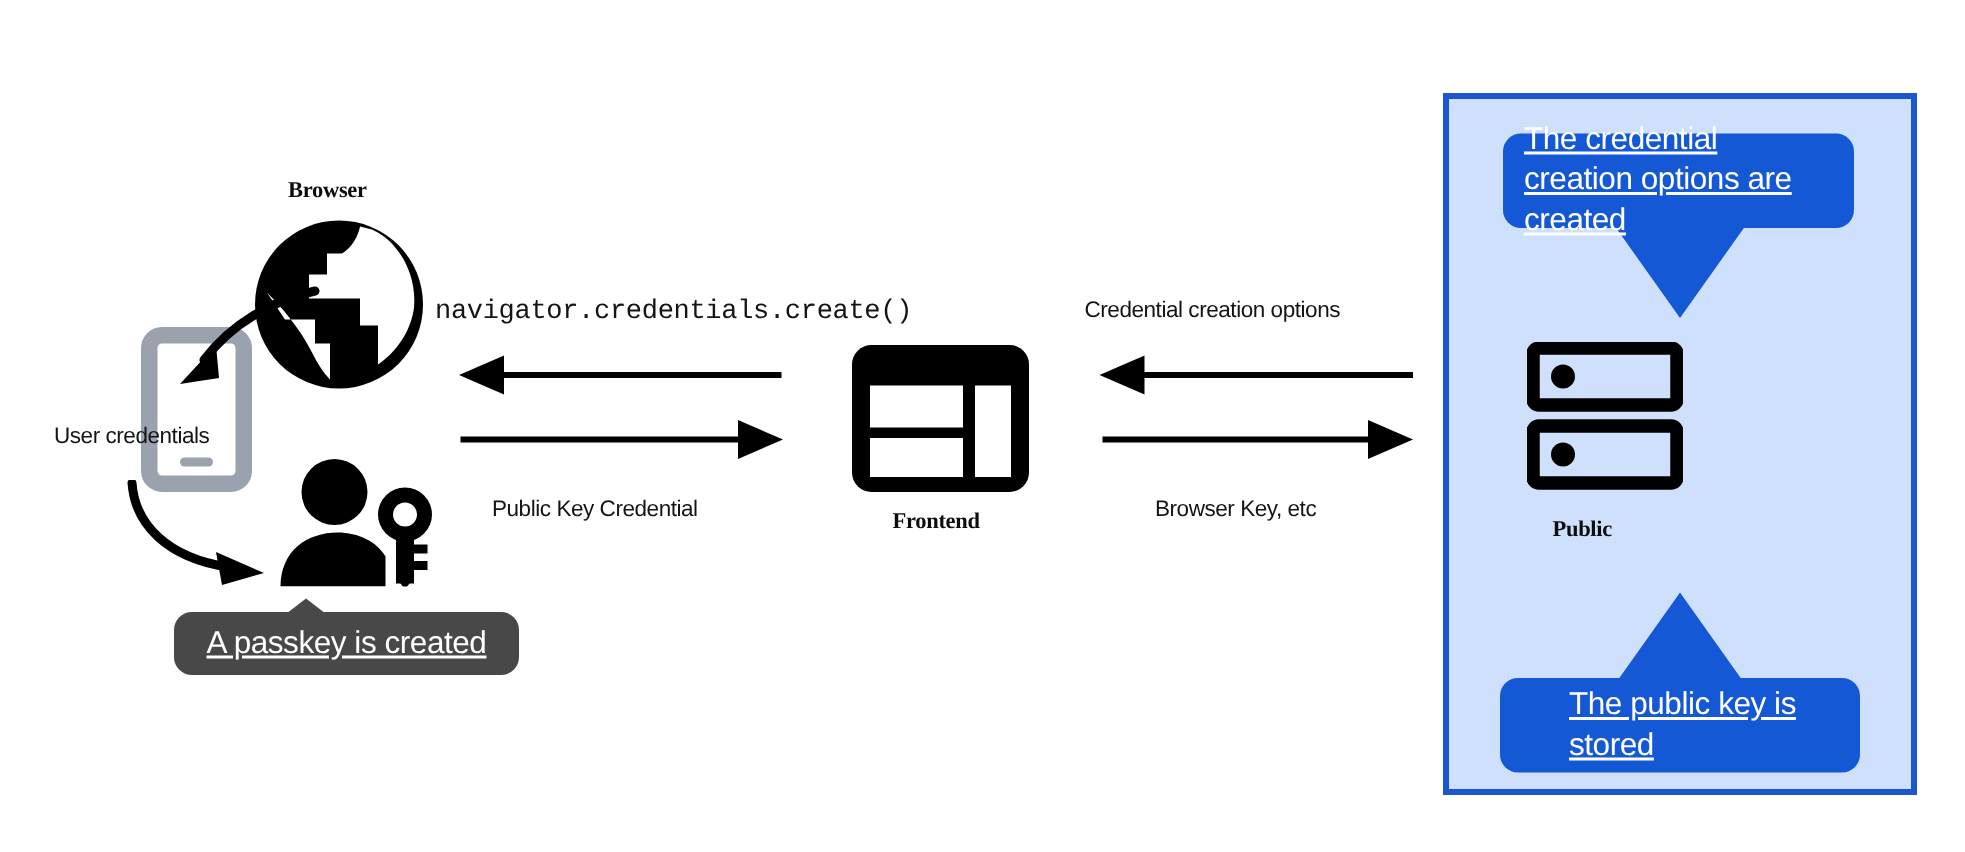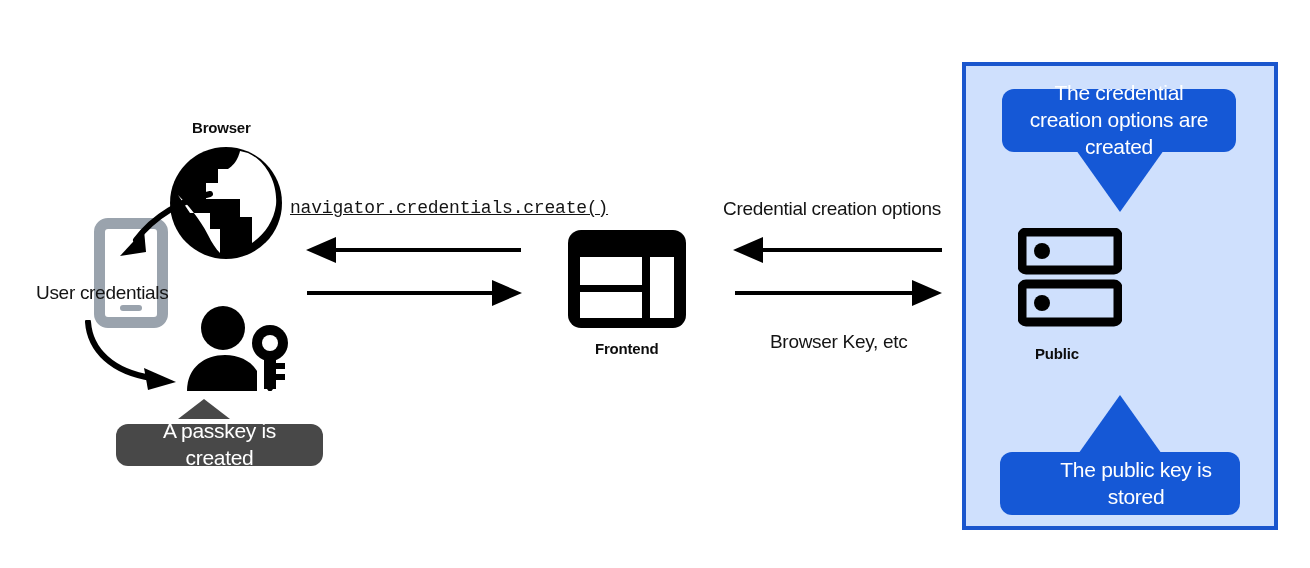--- a/index.html
+++ b/index.html
@@ -14,70 +14,69 @@
     position: relative;
     width: 1310px;
     height: 568px;
     background: #ffffff;
     overflow: hidden;
   }
   .abs { position: absolute; }
 
   
   .label-bold {
-    font-family: Liberation Sans, sans-serif;
+    font-family: Liberation Serif, serif;
     font-weight: bold;
     font-size: 15px;
     color: #0d0d0d;
     white-space: nowrap;
     letter-spacing: -0.2px;
   }
   .label-plain {
     font-family: "Liberation Sans", sans-serif;
     font-weight: 400;
-    font-size: 19px;
+    font-size: 15px;
     color: #141414;
     white-space: nowrap;
     letter-spacing: -0.3px;
   }
   .label-mono {
     font-family: "Liberation Mono", "DejaVu Sans Mono", monospace;
     font-weight: 400;
     font-size: 18px;
     color: #141414;
     white-space: nowrap;
     letter-spacing: -0.2px;
-    text-decoration: underline;
   }
 
   
   .backend-panel {
     left: 962px;
     top: 62px;
     width: 316px;
     height: 468px;
     background: #cfe0fd;
     border: 4px solid #1a56cd;
     box-sizing: border-box;
   }
 
   
   .callout {
     box-sizing: border-box;
     border-radius: 12px;
     display: flex;
     align-items: center;
     justify-content: center;
-    text-align: center;
     color: #ffffff;
     font-family: "Liberation Sans", sans-serif;
     font-size: 21px;
     line-height: 1.28;
     letter-spacing: -0.3px;
     padding: 8px 14px;
+    text-decoration: underline;
   }
   .callout-blue { background: #1558d6; }
   .callout-dark { background: #484848; }
 
   .tail {
     width: 0;
     height: 0;
   }
   
   .tail-down-big {
@@ -211,34 +210,35 @@
       <circle cx="85" cy="38" r="8" fill="#ffffff"></circle>
       <rect x="79" y="52" width="12" height="32" fill="#000000"></rect>
       <rect x="91" y="58" width="9" height="6" fill="#000000"></rect>
       <rect x="91" y="69" width="9" height="6" fill="#000000"></rect>
       <polygon points="79,80 91,80 85,88" fill="#000000"></polygon>
     </svg>
   </div>
 
   <div class="abs tail tail-up-small" style="left:178px; top:399px;"></div>
 
-  <div class="abs callout callout-dark" style="left:116px; top:424px; width:207px; height:42px;">A passkey is created</div>
+  <div class="abs callout callout-dark" style="left:116px; top:408px; width:230px; height:42px;">A passkey is created</div>
 
   <div class="abs label-mono" style="left:290px; top:198px;">navigator.credentials.create()</div>
 
   <div class="abs">
     <div class="abs arrow-head-left" style="left:306px; top:237px;"></div>
     <div class="abs arrow-line" style="left:335px; top:248px; width:186px;"></div>
   </div>
 
   <div class="abs">
     <div class="abs arrow-line" style="left:307px; top:291px; width:190px;"></div>
     <div class="abs arrow-head-right" style="left:492px; top:280px;"></div>
   </div>
 
+  <div class="abs label-plain" style="left:328px; top:331px;">Public Key Credential</div>
 
   <div class="abs label-plain" style="left:723px; top:198px;">Credential creation options</div>
 
   <div class="abs">
     <div class="abs arrow-head-left" style="left:733px; top:237px;"></div>
     <div class="abs arrow-line" style="left:762px; top:248px; width:180px;"></div>
   </div>
 
   <div class="abs">
     <div class="abs arrow-line" style="left:735px; top:291px; width:182px;"></div>

